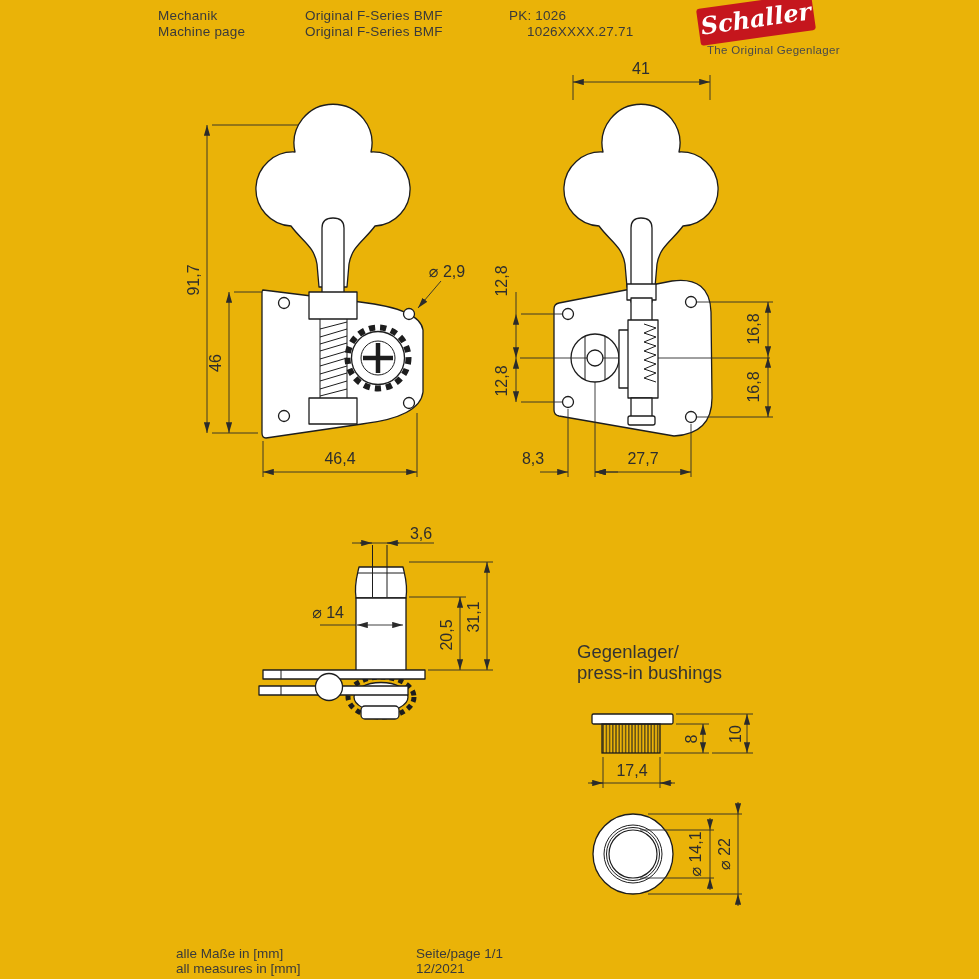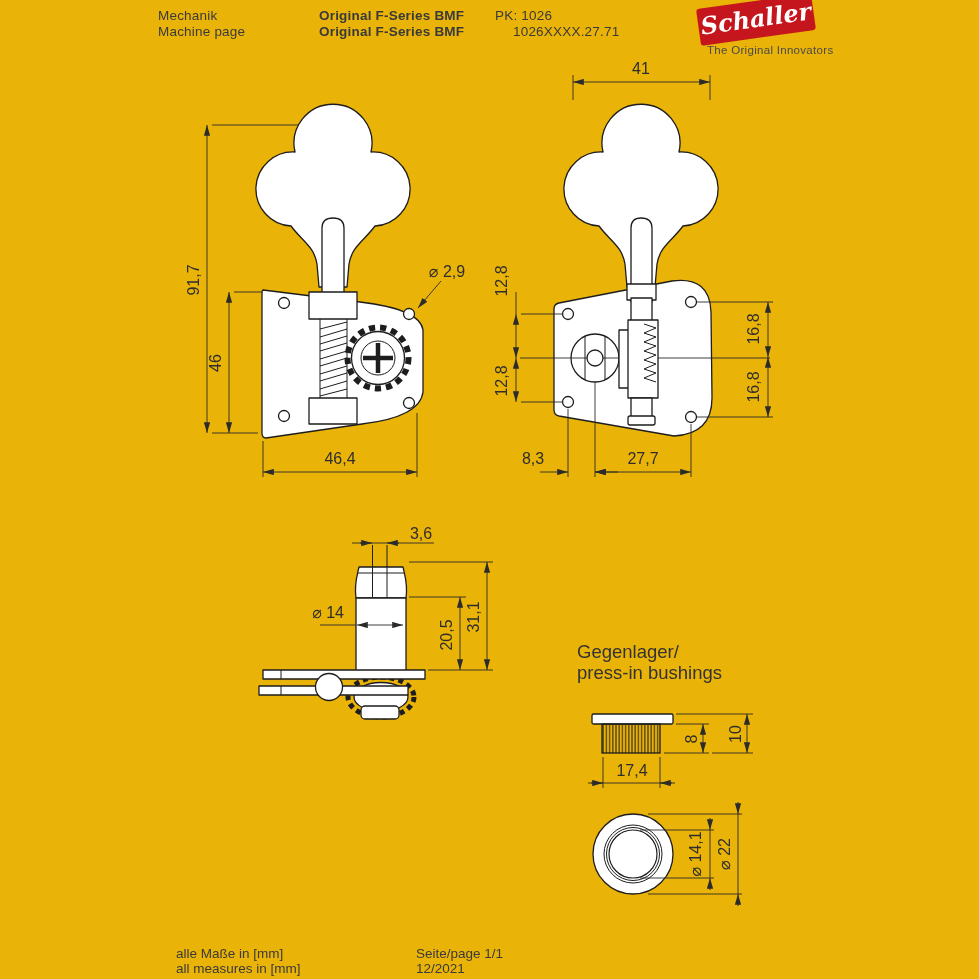--- a/index.html
+++ b/index.html
@@ -2,22 +2,22 @@
 <html><head>
 <meta charset="utf-8">
 <style>
   html,body{margin:0;padding:0;background:#fff;}
   #page{position:relative;width:979px;height:979px;background:#eab308;overflow:hidden;
         font-family:"Liberation Sans",sans-serif;color:#333;}
   
   .hdr{position:absolute;top:8px;font-size:13.5px;line-height:15.5px;color:#3a3a3a;letter-spacing:.2px;}
   .hdr div{white-space:nowrap;}
   #hdr-col1{left:158px;}
-  #hdr-col2{left:319px;font-weight:bold;}
-  #hdr-col3{left:495px;}
+  #hdr-col2{left:305px;}
+  #hdr-col3{left:509px;}
   #hdr-col3 .l2{padding-left:18px;}
   
   #logo-box{position:absolute;left:698px;top:1px;width:116px;height:37px;background:#c5161d;
             transform:rotate(-8deg);border-radius:3px;display:flex;align-items:center;justify-content:center;}
   #logo-text{color:#fff;font-family:"DejaVu Serif",serif;font-style:italic;font-weight:bold;
              font-size:24px;transform:translateY(-1px);}
   #logo-tagline{position:absolute;left:707px;top:44px;font-size:11.5px;color:#4a4a4a;letter-spacing:.3px;}
   
   .ftr{position:absolute;top:946px;font-size:13.5px;line-height:15px;color:#3a3a3a;margin-left:16px;}
   #ftr-col1{left:160px;}
@@ -47,21 +47,21 @@
     <div>Original F-Series BMF</div>
     <div>Original F-Series BMF</div>
   </div>
   <div class="hdr" id="hdr-col3">
     <div>PK: 1026</div>
     <div class="l2">1026XXXX.27.71</div>
   </div>
   <div id="logo-box">
     <span id="logo-text">Schaller</span>
   </div>
-  <div id="logo-tagline">The Original Innovators</div>
+  <div id="logo-tagline">The Original Gegenlager</div>
 
   <svg width="979" height="979" viewBox="0 0 979 979">
     <defs>
       <marker id="ar" orient="auto-start-reverse" markerWidth="13" markerHeight="7" refX="12" refY="3.5">
         <path d="M0,0 L12,3.5 L0,7 Z" fill="#2b2b2b"></path>
       </marker>
       <pattern id="knurl" width="3.2" height="6" patternUnits="userSpaceOnUse">
         <path d="M1.6,0 V6" stroke="#1d1d1d" stroke-width="1"></path>
       </pattern>
     </defs>

